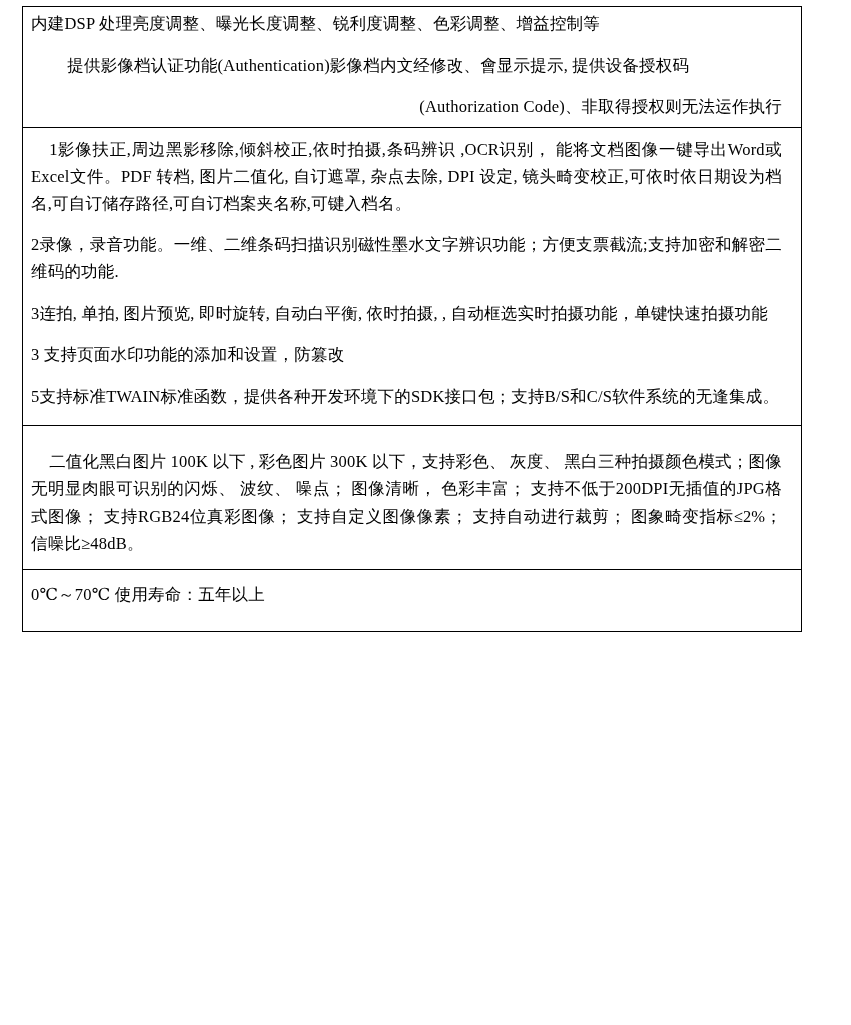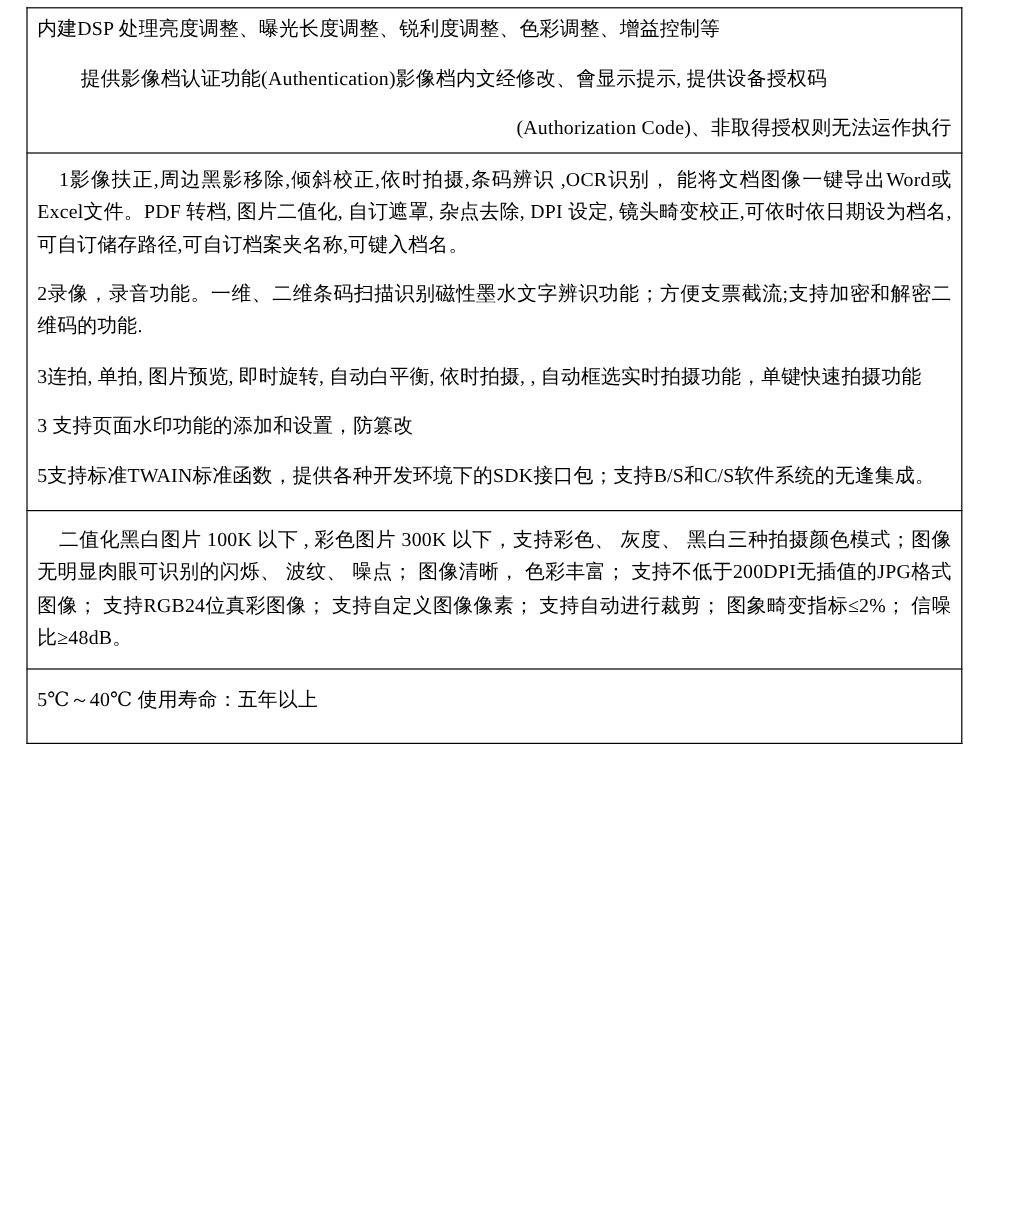--- a/index.html
+++ b/index.html
@@ -24,21 +24,21 @@
   }
   .doc-table {
     position: absolute;
     left: 22px;
     top: 6px;
     width: 780px;
     border-collapse: collapse;
   }
   .doc-table td {
     border: 1px solid #000000;
-    padding: 6px 8px 8px 8px;
+    padding: 6px 19px 8px 8px;
     vertical-align: top;
   }
   .cell-text {
     font-size: 16.5px;
     line-height: 1.62;
     text-align: justify;
     letter-spacing: 0.2px;
   }
   .para {
     margin: 0 0 0 0;
@@ -50,20 +50,21 @@
     text-align: right;
   }
   .indent-1 {
     text-indent: 1.1em;
   }
   .indent-2 {
     text-indent: 2.2em;
   }
   .row-spec .cell-text {
     line-height: 1.66;
+    margin-top: 12px;
   }
   .block-a td { padding-top: 4px; padding-bottom: 6px; }
   .block-b td { padding-top: 9px; padding-bottom: 14px; }
   .block-c td { padding-top: 10px; padding-bottom: 12px; }
   .block-d td { padding-top: 10px; padding-bottom: 16px; }
   .block-e td { padding-top: 14px; padding-bottom: 18px; }
   .block-f td { padding-top: 12px; padding-bottom: 22px; }
 </style>
 </head>
 <body>
@@ -94,19 +95,19 @@
       <tr class="block-c row-spec">
         <td>
           <div class="cell-text">
             <p class="para indent-1">二值化黑白图片   100K 以下 , 彩色图片 300K 以下，支持彩色、 灰度、 黑白三种拍摄颜色模式；图像无明显肉眼可识别的闪烁、 波纹、 噪点； 图像清晰， 色彩丰富； 支持不低于200DPI无插值的JPG格式图像； 支持RGB24位真彩图像； 支持自定义图像像素； 支持自动进行裁剪； 图象畸变指标≤2%； 信噪比≥48dB。</p>
           </div>
         </td>
       </tr>
       <tr class="block-f">
         <td>
           <div class="cell-text">
-            <p class="para">5℃～40℃        使用寿命：五年以上</p>
+            <p class="para">0℃～70℃        使用寿命：五年以上</p>
           </div>
         </td>
       </tr>
     </tbody>
   </table>
 </div>
 
 </body></html>

